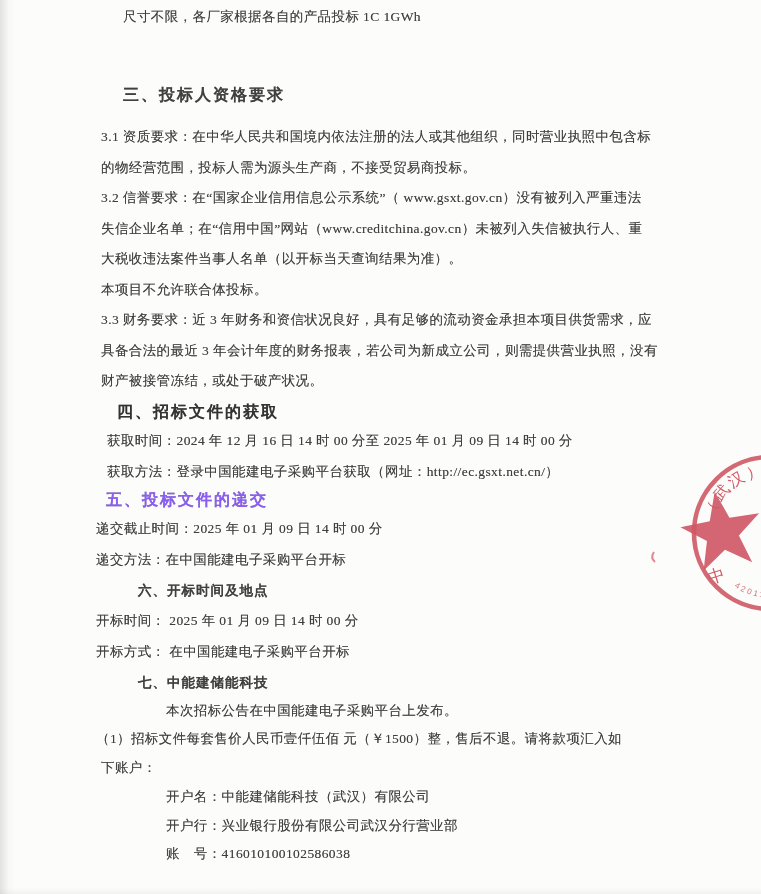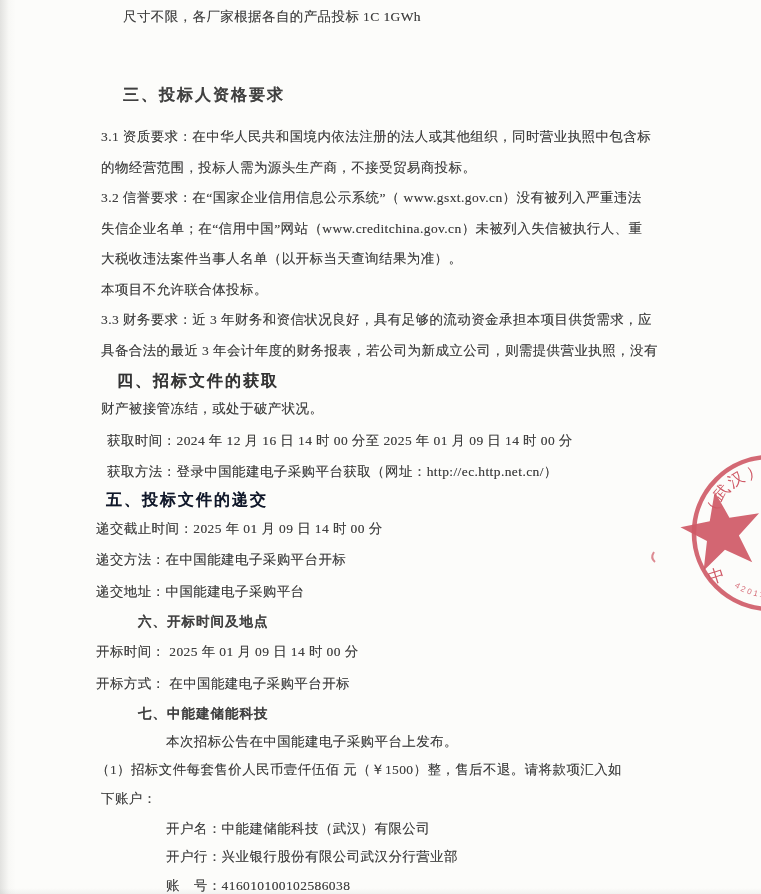--- a/index.html
+++ b/index.html
@@ -26,21 +26,21 @@
     font-size:13.5px;
     letter-spacing:.4px;
     text-shadow:0 0 .5px rgba(70,70,70,.55);
   }
   .k-top {padding-left:123px;margin-top:6px;line-height:22px;}
   .k-h   {padding-left:123px;margin-top:54px;margin-bottom:14px;line-height:26px;
           font-size:16px;font-weight:bold;letter-spacing:2px;color:#404040;}
   .k-h2  {padding-left:117px;margin-top:2px;line-height:26px;
           font-size:16px;font-weight:bold;letter-spacing:2px;color:#333;}
   .k-h3  {padding-left:106px;line-height:26px;
-          font-size:16px;font-weight:bold;letter-spacing:2px;color:#0f172a;}
+          font-size:16px;font-weight:bold;letter-spacing:2px;color:#8b5cf6;}
   .k-body{padding-left:101px;line-height:30.5px;}
   .k-get {padding-left:107px;line-height:31px;}
   .k-sub {padding-left:96px;line-height:31.5px;}
   .k-s28 {line-height:28px;}
   .k-subh{padding-left:138px;line-height:29px;font-weight:600;letter-spacing:1px;color:#404040;}
   .k-sub2{padding-left:166px;line-height:28.5px;}
   .k-sub2a{line-height:28px;}
   .seal{position:absolute;left:640px;top:436px;width:240px;height:212px;pointer-events:none;}
 </style>
 </head>
@@ -51,28 +51,27 @@
       <div class="line k-top">尺寸不限，各厂家根据各自的产品投标 1C 1GWh</div>
       <div class="line k-h">三、投标人资格要求</div>
       <div class="line k-body">3.1 资质要求：在中华人民共和国境内依法注册的法人或其他组织，同时营业执照中包含标</div>
       <div class="line k-body">的物经营范围，投标人需为源头生产商，不接受贸易商投标。</div>
       <div class="line k-body">3.2 信誉要求：在“国家企业信用信息公示系统”（ www.gsxt.gov.cn）没有被列入严重违法</div>
       <div class="line k-body">失信企业名单；在“信用中国”网站（www.creditchina.gov.cn）未被列入失信被执行人、重</div>
       <div class="line k-body">大税收违法案件当事人名单（以开标当天查询结果为准）。</div>
       <div class="line k-body">本项目不允许联合体投标。</div>
       <div class="line k-body">3.3 财务要求：近 3 年财务和资信状况良好，具有足够的流动资金承担本项目供货需求，应</div>
       <div class="line k-body">具备合法的最近 3 年会计年度的财务报表，若公司为新成立公司，则需提供营业执照，没有</div>
+      <div class="line k-body">财产被接管冻结，或处于破产状况。</div>
       <div class="line k-h2">四、招标文件的获取</div>
-      <div class="line k-body">财产被接管冻结，或处于破产状况。</div>
       <div class="line k-get">获取时间：2024 年 12 月 16 日 14 时 00 分至 2025 年 01 月 09 日 14 时 00 分</div>
-      <div class="line k-get">获取方法：登录中国能建电子采购平台获取（网址：http://ec.http.net.cn/）</div>
+      <div class="line k-get">获取方法：登录中国能建电子采购平台获取（网址：http://ec.gsxt.net.cn/）</div>
       <div class="line k-h3">五、投标文件的递交</div>
       <div class="line k-sub">递交截止时间：2025 年 01 月 09 日 14 时 00 分</div>
       <div class="line k-sub">递交方法：在中国能建电子采购平台开标</div>
-      <div class="line k-sub">递交地址：中国能建电子采购平台</div>
       <div class="line k-subh">六、开标时间及地点</div>
       <div class="line k-sub">开标时间： 2025 年 01 月 09 日 14 时 00 分</div>
       <div class="line k-sub">开标方式： 在中国能建电子采购平台开标</div>
       <div class="line k-subh">七、中能建储能科技</div>
       <div class="line k-sub2 k-sub2a">本次招标公告在中国能建电子采购平台上发布。</div>
       <div class="line k-sub k-s28">（1）招标文件每套售价人民币壹仟伍佰 元（￥1500）整，售后不退。请将款项汇入如</div>
       <div class="line k-body">下账户：</div>
       <div class="line k-sub2">开户名：中能建储能科技（武汉）有限公司</div>
       <div class="line k-sub2">开户行：兴业银行股份有限公司武汉分行营业部</div>
       <div class="line k-sub2">账　号：416010100102586038</div>

